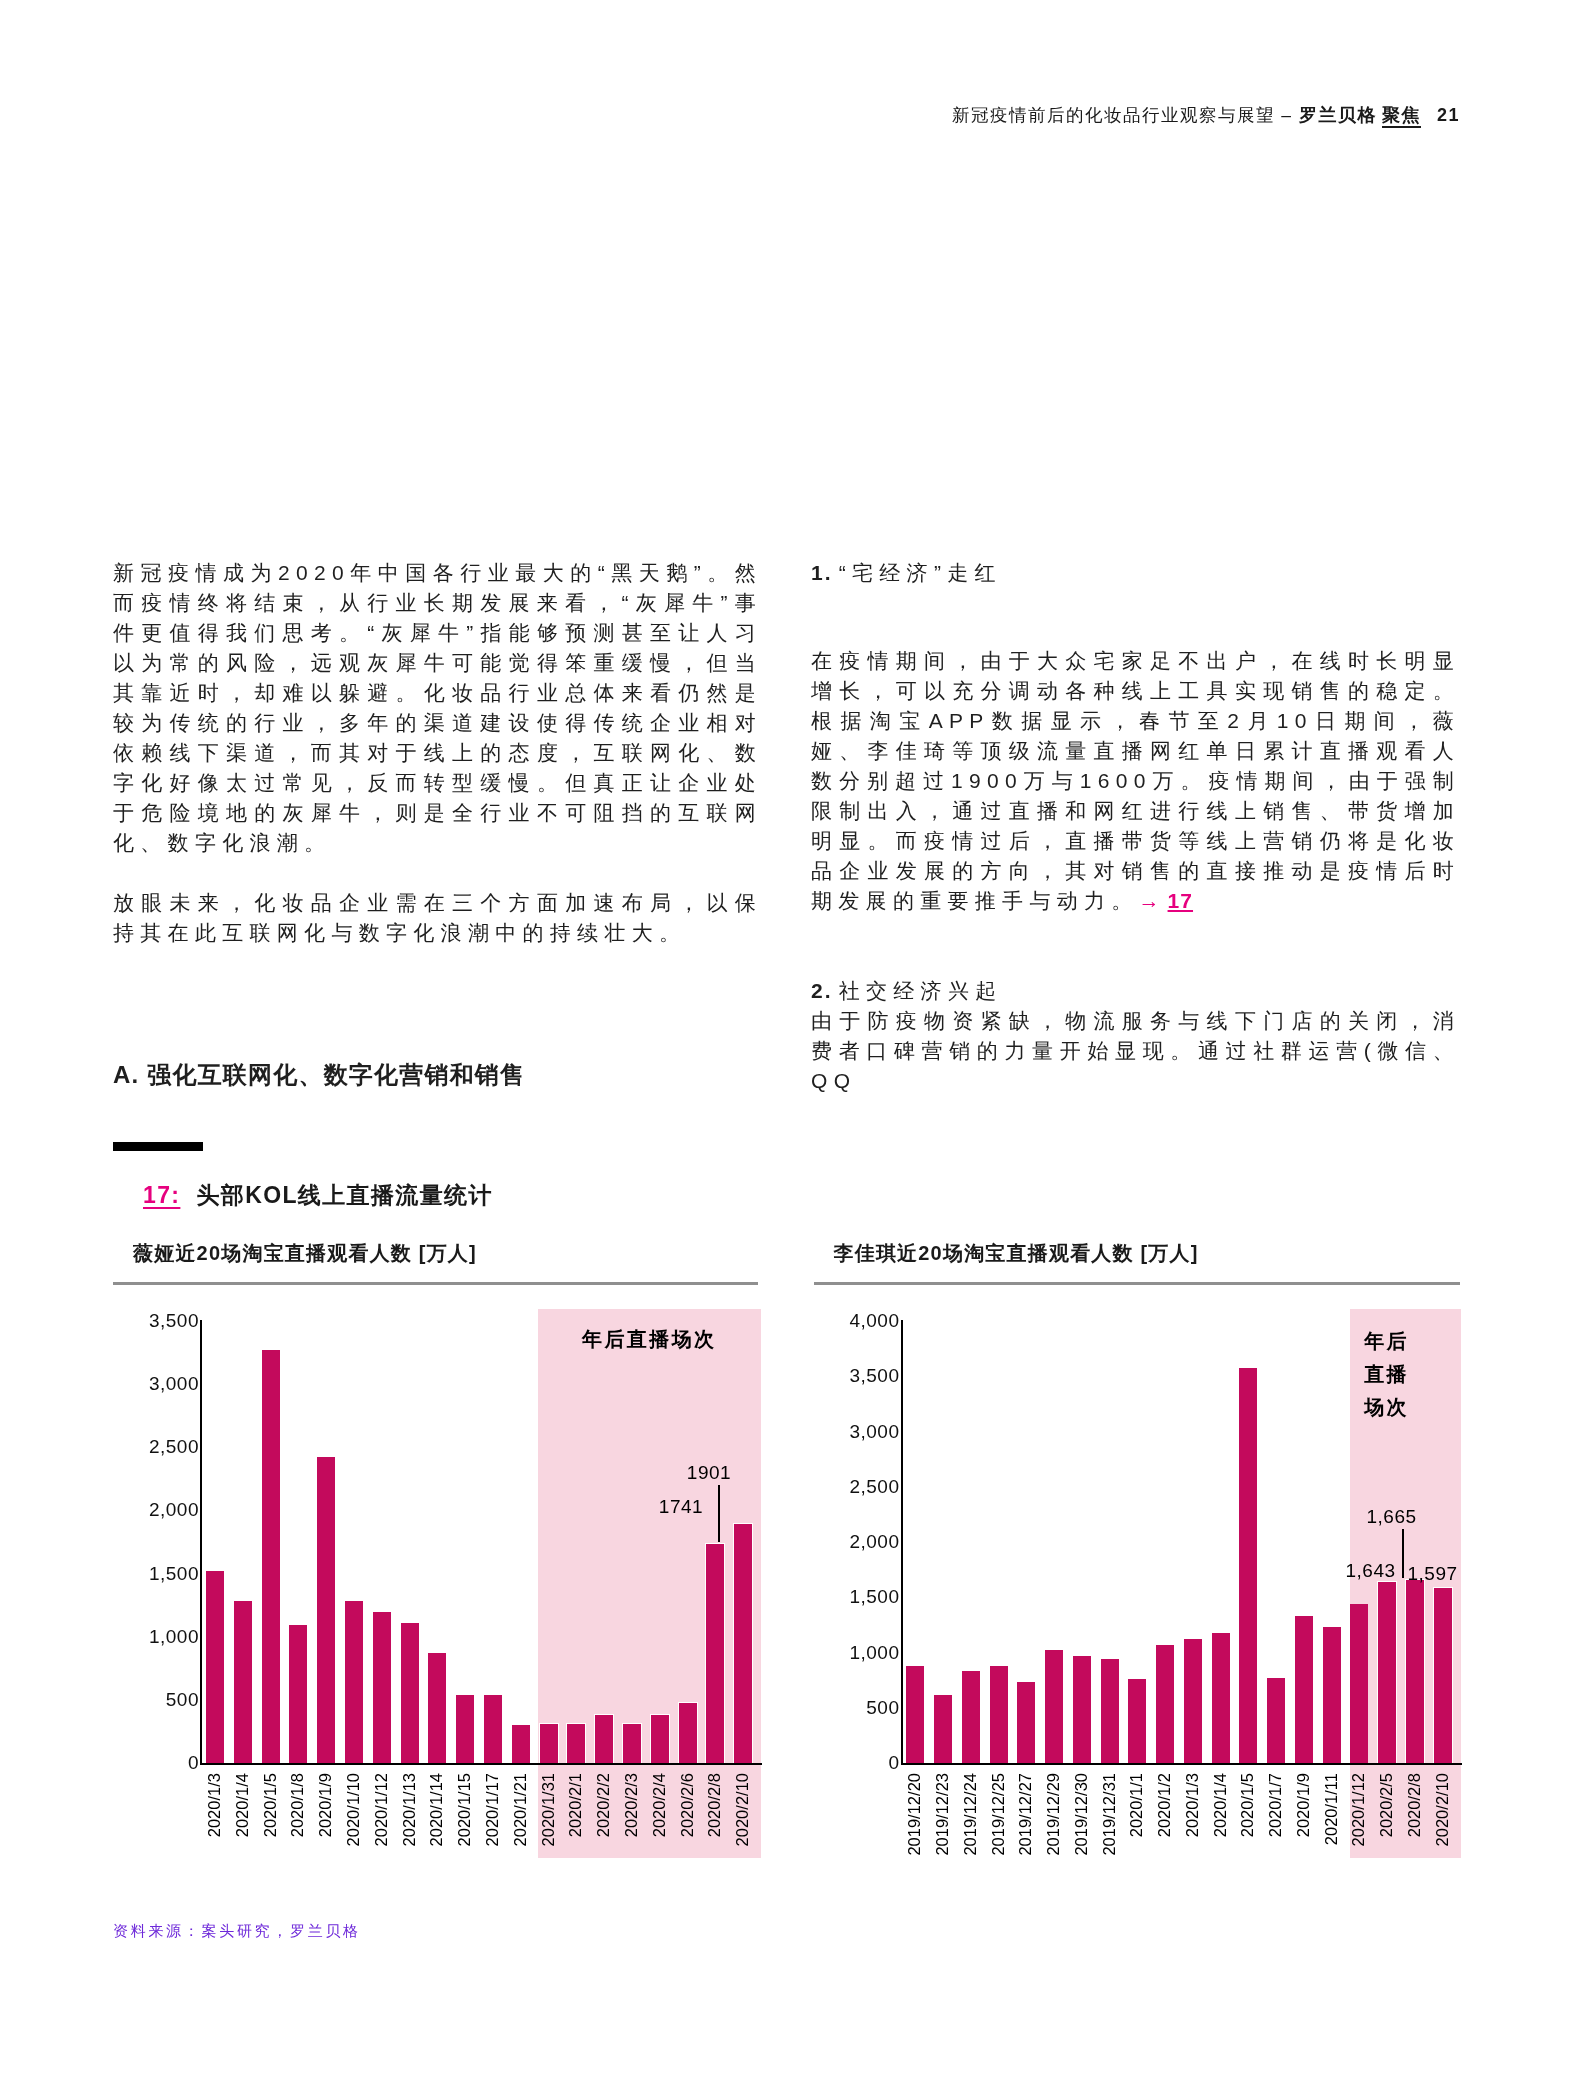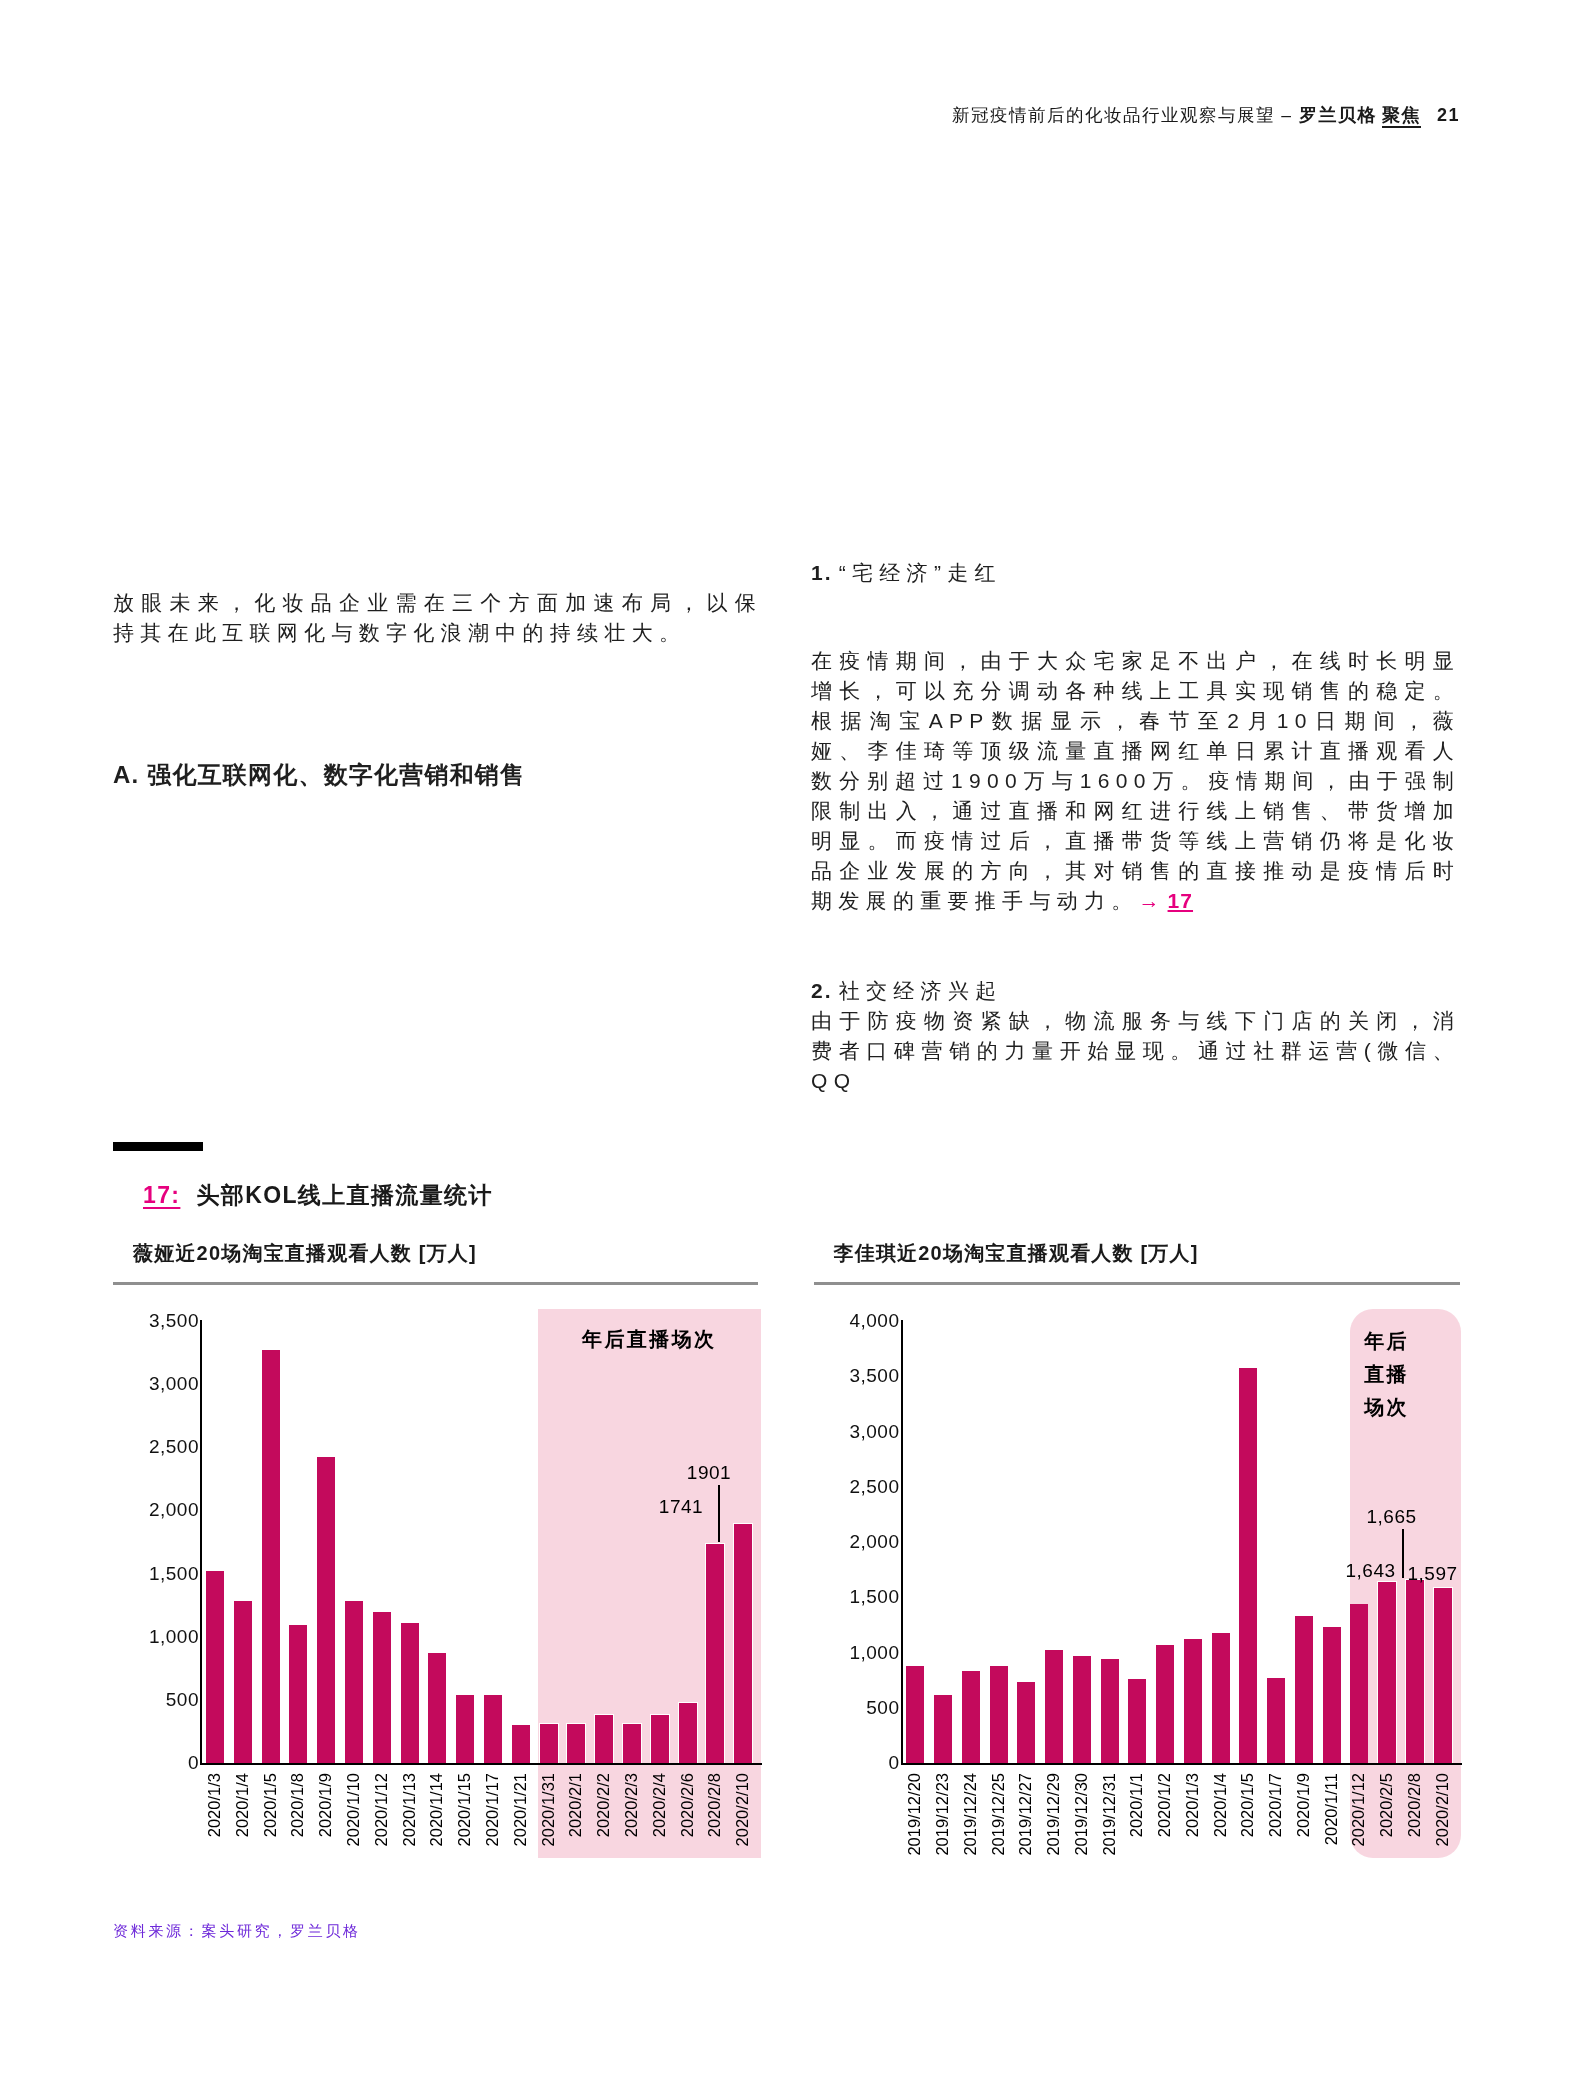--- a/index.html
+++ b/index.html
@@ -63,20 +63,21 @@
 <body>
 
 <div class="page">
 
   <div class="header">
     <span>新冠疫情前后的化妆品行业观察与展望 – </span><span class="bold">罗兰贝格</span><span class="brand-suffix">聚焦</span><span class="page-num">21</span>
   </div>
 
   <div class="columns">
     <div class="col col-left">
+      <p>新冠疫情成为2020年中国各行业最大的“黑天鹅”。然而疫情终将结束，从行业长期发展来看，“灰犀牛”事件更值得我们思考。“灰犀牛”指能够预测甚至让人习以为常的风险，远观灰犀牛可能觉得笨重缓慢，但当其靠近时，却难以躲避。化妆品行业总体来看仍然是较为传统的行业，多年的渠道建设使得传统企业相对依赖线下渠道，而其对于线上的态度，互联网化、数字化好像太过常见，反而转型缓慢。但真正让企业处于危险境地的灰犀牛，则是全行业不可阻挡的互联网化、数字化浪潮。</p>
       <p class="p-gap">放眼未来，化妆品企业需在三个方面加速布局，以保持其在此互联网化与数字化浪潮中的持续壮大。</p>
       <p class="heading-a">A. 强化互联网化、数字化营销和销售</p>
     </div>
     <div class="col col-right">
       <p><span class="num-b">1.</span><span>“宅经济”走红</span></p>
       <p class="p1"><span>在疫情期间，由于大众宅家足不出户，在线时长明显增长，可以充分调动各种线上工具实现销售的稳定。根据淘宝APP数据显示，春节至2月10日期间，薇娅、李佳琦等顶级流量直播网红单日累计直播观看人数分别超过1900万与1600万。疫情期间，由于强制限制出入，通过直播和网红进行线上销售、带货增加明显。而疫情过后，直播带货等线上营销仍将是化妆品企业发展的方向，其对销售的直接推动是疫情后时期发展的重要推手与动力。</span><span class="ref-link"><span>→</span> <u>17</u></span></p>
       <p class="h2-line"><span class="num-b">2.</span><span>社交经济兴起</span></p>
       <p>由于防疫物资紧缺，物流服务与线下门店的关闭，消费者口碑营销的力量开始显现。通过社群运营(微信、QQ</p>
     </div>
   </div>
@@ -163,21 +164,21 @@
             <div class="ytick" style="top: 44.25px;">3,500</div>
             <div class="ytick" style="top: 99.5px;">3,000</div>
             <div class="ytick" style="top: 154.75px;">2,500</div>
             <div class="ytick" style="top: 210px;">2,000</div>
             <div class="ytick" style="top: 265.25px;">1,500</div>
             <div class="ytick" style="top: 320.5px;">1,000</div>
             <div class="ytick" style="top: 375.75px;">500</div>
             <div class="ytick" style="top: 431px;">0</div>
           </div>
         <div class="plot" style="width: 555px; height: 442px;">
-            <div class="hl-panel hl-multi" style="left: 448.625px; border-radius: 23px;">
+            <div class="hl-panel hl-multi" style="left: 448.625px;">
               <div class="hl-label">年后<br>直播<br>场次</div>
             </div>
             <div class="yline"></div>
             <div class="xline"></div>
             <div class="bar" style="left: 3.875px; width: 20px; height: 98px;"></div>
             <div class="xlabel" style="left: 3.875px; top: 564px;">2019/12/20</div>
             <div class="bar" style="left: 31.625px; width: 20px; height: 69px;"></div>
             <div class="xlabel" style="left: 31.625px; top: 564px;">2019/12/23</div>
             <div class="bar" style="left: 59.375px; width: 20px; height: 93px;"></div>
             <div class="xlabel" style="left: 59.375px; top: 564px;">2019/12/24</div>

